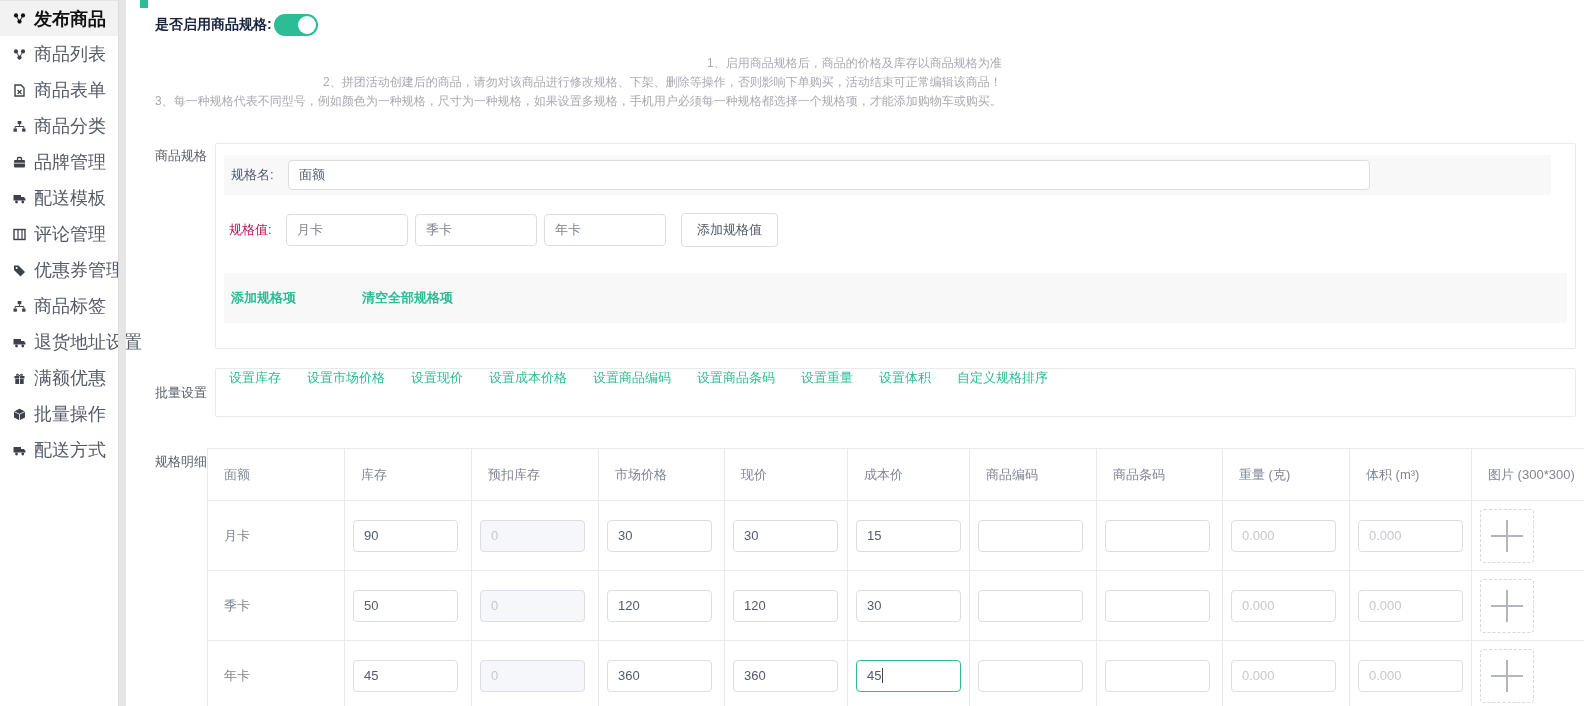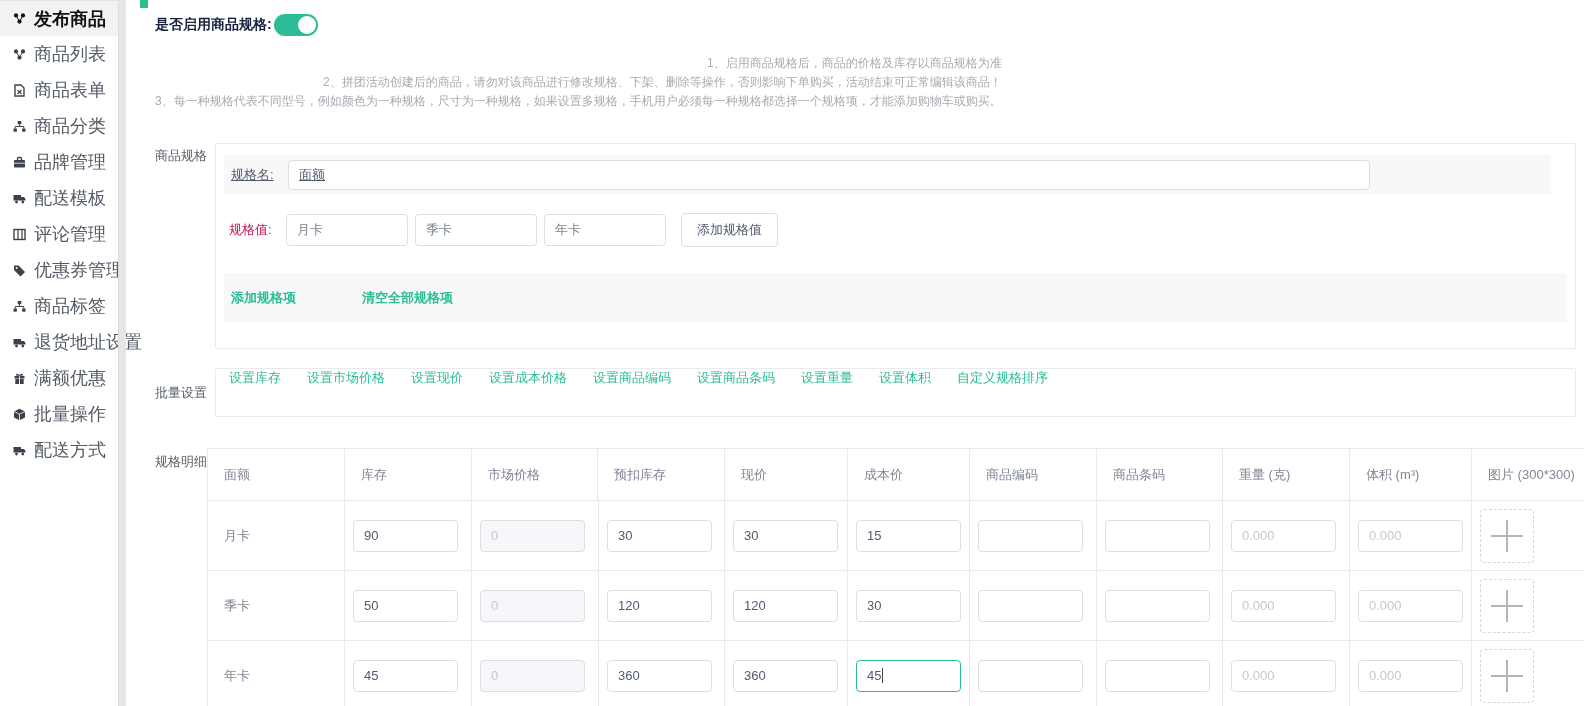--- a/index.html
+++ b/index.html
@@ -30,21 +30,21 @@
     border-radius:50%; background:#fff; }
 
   .notes { left:155px; top:54px; font-size:12px; color:#a8abb2; line-height:19px;text-align:right; }
 
   .section-label { font-size:13px; color:#5a616b; }
 
   
   .spec-panel { left:215px; top:143px; width:1361px; height:206px;
     border:1px solid #e8eaec; border-radius:2px; background:#fff; }
   .spec-band1 { position:absolute; left:8px; right:24px; top:11px; height:40px;
-    background:#f8f8f9; display:flex; align-items:center; padding-left:7px;text-decoration:underline; }
+    background:#f8f8f9; display:flex; align-items:center; padding-left:7px; }
   .spec-band1 label { width:57px; color:#515a6e; }
   .ipt { height:30px; border:1px solid #dcdee2; border-radius:4px; background:#fff;
     font-size:13px; color:#515a6e; padding:0 10px; outline:none;
     font-family:"Liberation Sans","DejaVu Sans",sans-serif; }
   .spec-name-input { width:1082px; }
   .row-values { position:absolute; left:13px; top:69px; height:34px;
     display:flex; align-items:center; }
   .row-values label { width:57px; color:#be185d; }
   .spec-value-input { width:122px; height:32px; margin-right:7px; color:#7d8591; }
   .btn { height:34px; padding:0 15px; margin-left:8px; border:1px solid #dcdee2;
@@ -247,22 +247,22 @@
   <a class="tlink">设置重量</a>
   <a class="tlink">设置体积</a>
   <a class="tlink">自定义规格排序</a>
 </div>
 
 <div class="abs section-label" style="left:155px; top:453px;">规格明细</div>
 <div class="abs detail-table">
   <div class="trow thead">
     <div class="cell c0">面额</div>
     <div class="cell c1">库存</div>
+    <div class="cell c2">预扣库存</div>
     <div class="cell c3">市场价格</div>
-    <div class="cell c2">预扣库存</div>
     <div class="cell c4">现价</div>
     <div class="cell c5">成本价</div>
     <div class="cell c6">商品编码</div>
     <div class="cell c7">商品条码</div>
     <div class="cell c8">重量 (克)</div>
     <div class="cell c9">体积 (m³)</div>
     <div class="cell c10">图片 (300*300)</div>
   </div>
 
   <div class="trow tbody-row">

